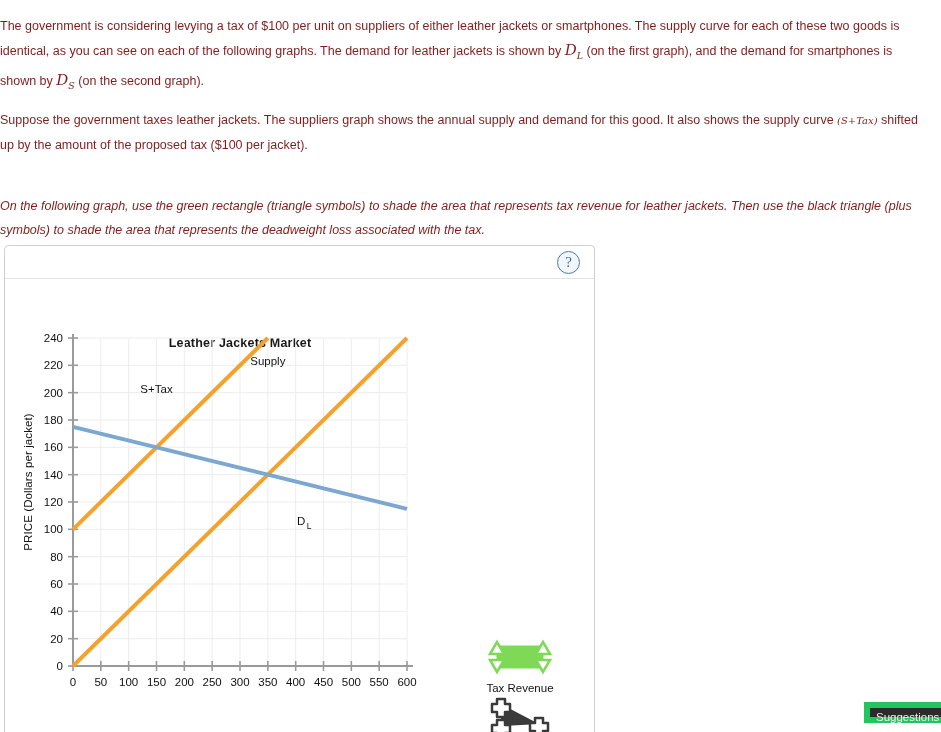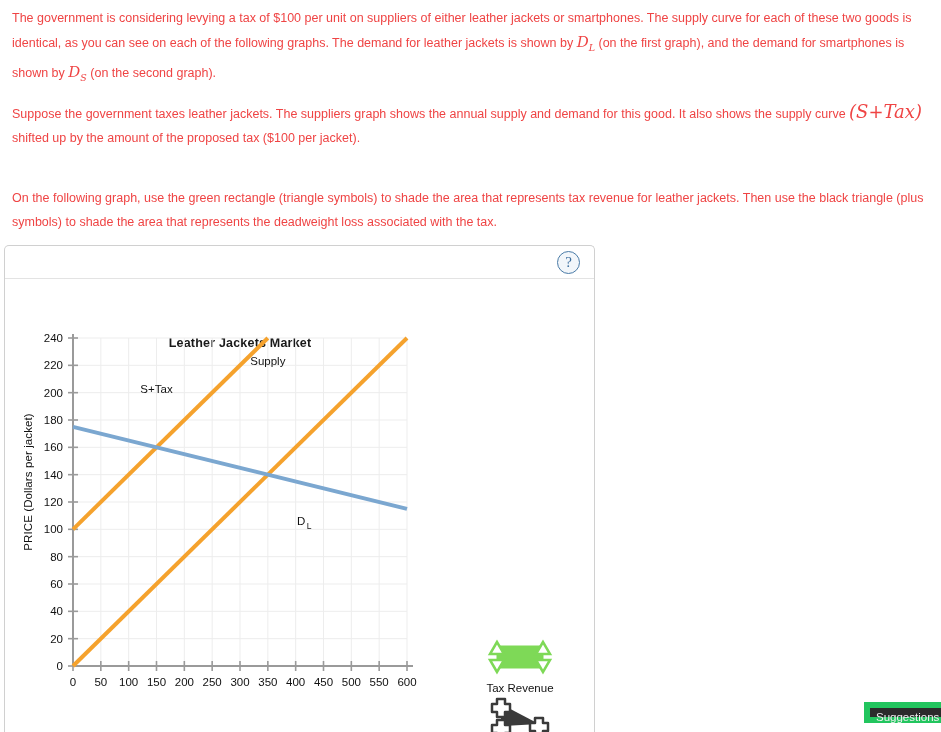--- a/index.html
+++ b/index.html
@@ -9,42 +9,43 @@
     background: #ffffff;
     font-family: "Liberation Sans", sans-serif;
     color: #222222;
     overflow: hidden;
   }
   #root { position: relative; width: 941px; height: 732px; }
 
   
   .prose {
     position: absolute;
-    left: 12px;
+    left: 0;
     width: 925px;
     font-size: 12.5px;
     line-height: 24px;
-    color: #ef4444;
+    color: #7f1d1d;
+    margin-top: 8px;
   }
   #para1 { top: 6px; }
   #para2 { top: 100px; }
-  #para3 { top: 186px; }
+  #para3 { top: 186px; font-style: italic; }
   .mathvar {
     font-family: "DejaVu Serif", "Liberation Serif", serif;
     font-style: italic;
     font-size: 15px;
   }
   .mathvar sub {
     font-size: 9.5px;
     font-style: italic;
   }
   .mathblock {
     font-family: "DejaVu Serif", "Liberation Serif", serif;
     font-style: italic;
-    font-size: 18px;
+    font-size: 10px;
   }
 
   
   #panel {
     position: absolute;
     left: 4px;
     top: 245px;
     width: 591px;
     height: 487px;
     border: 1px solid #d0d0d0;

